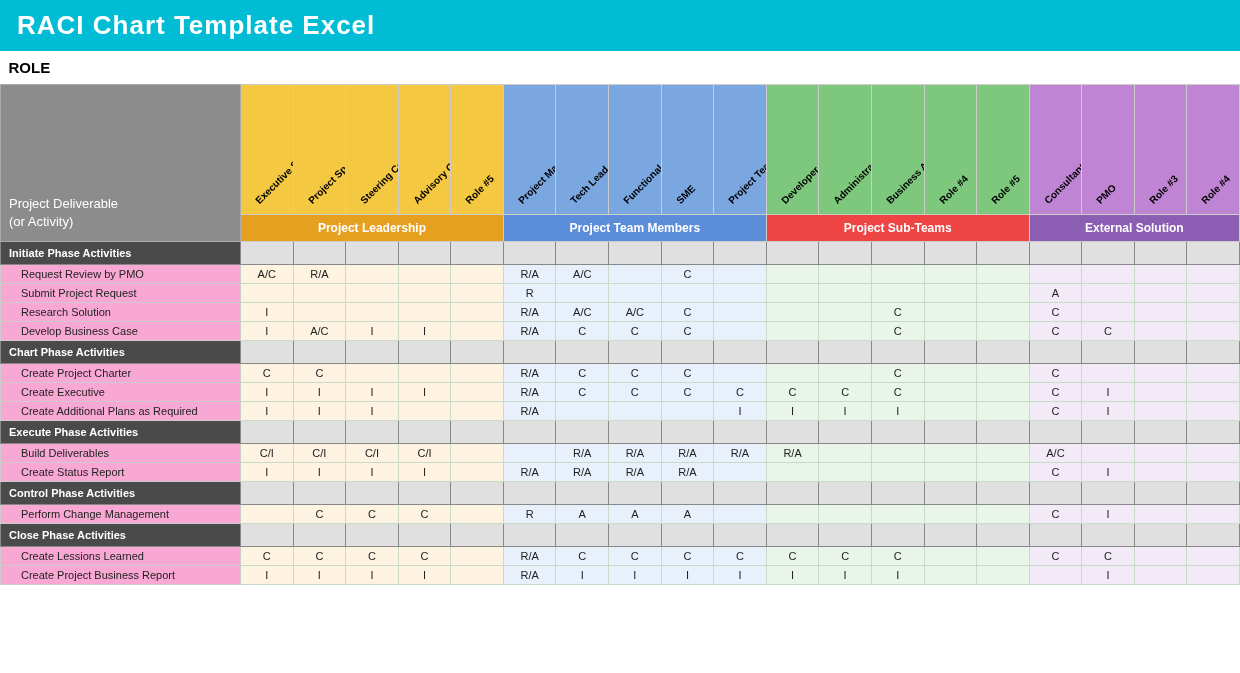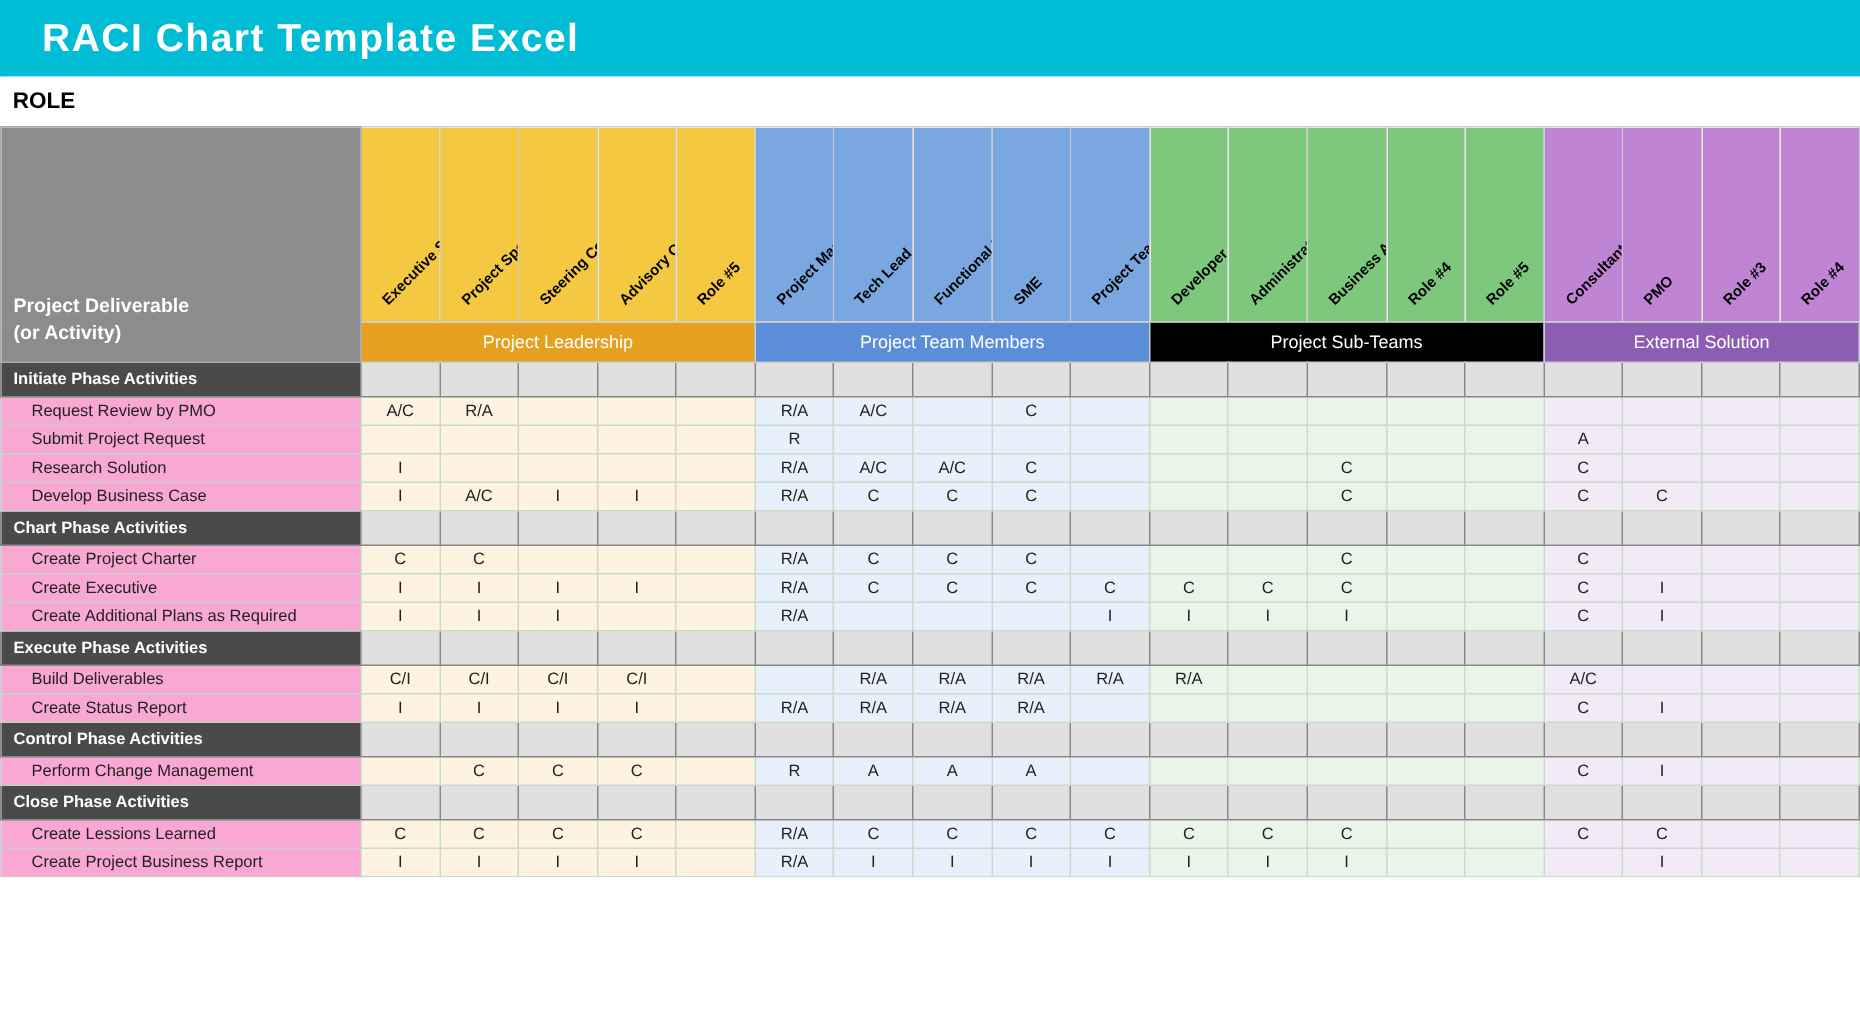--- a/index.html
+++ b/index.html
@@ -1,20 +1,20 @@
 <!DOCTYPE html>
 <html><head>
   <meta charset="utf-8">
   <style>
     * { margin: 0; padding: 0; box-sizing: border-box; }
     body { font-family: Arial, sans-serif; font-size: 11px; background: #fff; width: 1240px; overflow-x: hidden; }
 
     .title-bar {
       background: #00bcd4;
-      padding: 10px 28px;
+      padding: 10px 17px;
       font-size: 26px;
       font-weight: bold;
       color: #fff;
       letter-spacing: 1px;
     }
 
     .table-wrapper {
       overflow-x: auto;
     }
 
@@ -56,31 +56,31 @@
       font-size: 10px;
       font-weight: bold;
       position: absolute;
       bottom: 8px;
       left: 20px;
       width: 140px;
     }
 
     
     .group-header-row td {
-      font-weight: normal;
+      font-weight: bold;
       font-size: 12px;
       color: #fff;
       text-align: center;
       padding: 6px 16px;
       border: 1px solid #ccc;
     }
 
     .gh-leadership { background: #e6a020; }
     .gh-team { background: #5b8dd9; }
-    .gh-subteam { background: #000000; }
+    .gh-subteam { background: #ef4444; }
     .gh-external { background: #8b5db3; }
 
     
     .phase-row td {
       background: #4a4a4a;
       color: #fff;
       font-weight: bold;
       font-size: 11px;
       padding: 5px 8px;
       border: 1px solid #888;
@@ -124,21 +124,21 @@
     .dh-external { background: #c084d4; }
 
     .left-header {
       background: #8c8c8c;
       vertical-align: bottom;
       padding: 10px 8px;
       border: 1px solid #aaa;
     }
     .left-header-text {
       color: #fff;
-      font-weight: bold;
+      font-weight: normal;
       font-size: 13px;
       line-height: 1.4;
     }
   </style>
 </head>
 <body>
 
 <div class="title-bar">
   <span>RACI Chart Template Excel</span>
 </div>

